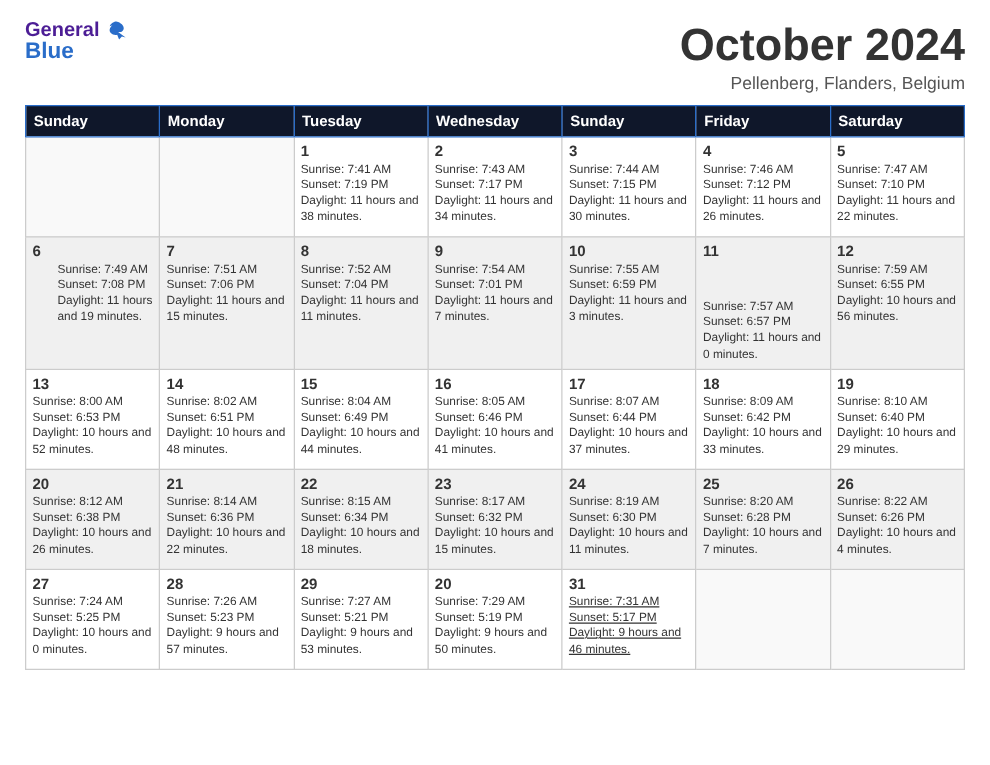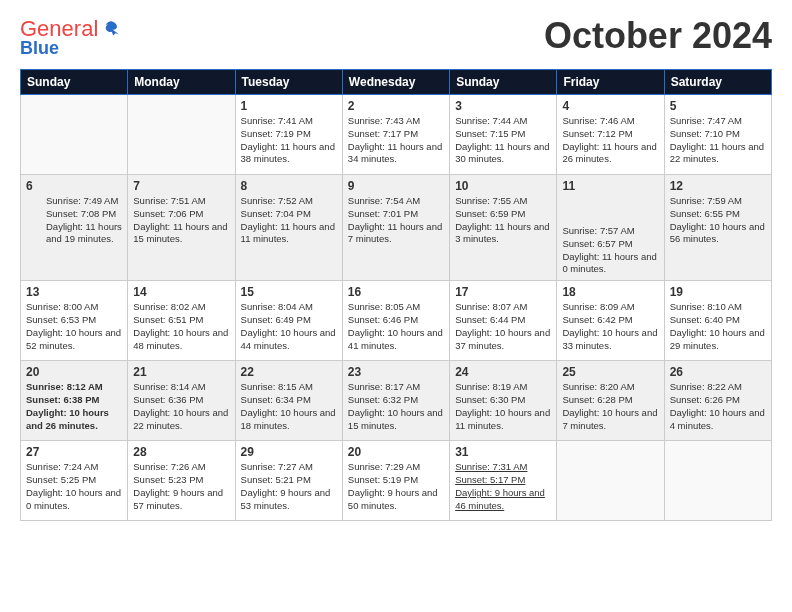--- a/index.html
+++ b/index.html
@@ -26,23 +26,23 @@
       display: flex;
       flex-direction: column;
       align-items: flex-start;
     }
     .logo-text {
       display: flex;
       align-items: center;
       gap: 2px;
     }
     .logo-general {
-      font-size: 22px;
-      font-weight: normal;
-      color: #ef4444;
+      font-size: 16px;
+      font-weight: bold;
+      color: #4c1d95;
     }
     .logo-blue {
       font-size: 18px;
       font-weight: bold;
       color: #2a6dc9;
     }
     .title-block {
       text-align: right;
     }
     .month-title {
@@ -105,20 +105,21 @@
       <div class="logo-text">
         <span class="logo-general">General</span>
         <svg width="18" height="18" viewBox="0 0 24 24" style="margin-left:2px;margin-top:-2px;">
           <path d="M12 3 C14 3 20 6 20 10 C20 13 17 15 14 14 L22 20 L18 19 L15 22 L13 17 C11 18 8 17 6 15 C4 13 5 9 8 7 L5 8 C6 5 10 3 12 3Z" fill="#2a6dc9"></path>
         </svg>
       </div>
       <span class="logo-blue" style="margin-top:-4px;">Blue</span>
     </div>
     <div class="title-block">
       <div class="month-title">October 2024</div>
+      <div class="subtitle">Pellenberg, Flanders, Belgium</div>
     </div>
   </div>
 
   <table class="calendar">
     <thead>
       <tr>
       <th>Sunday</th>
           <th>Monday</th>
           <th>Tuesday</th>
           <th>Wednesday</th>
@@ -246,21 +247,21 @@
           <td>
             <div class="day-number">19</div>
             <div class="day-info" style="white-space: pre-line;">Sunrise: 8:10 AM
 Sunset: 6:40 PM
 Daylight: 10 hours and 29 minutes.</div>
           </td>
         </tr>
         <tr class="row-shaded">
           <td>
             <div class="day-number">20</div>
-            <div class="day-info" style="white-space: pre-line; font-weight: bold;">Sunrise: 8:12 AM
+            <div class="day-info" style="white-space: pre-line;">Sunrise: 8:12 AM
 Sunset: 6:38 PM
 Daylight: 10 hours and 26 minutes.</div>
           </td>
           <td>
             <div class="day-number">21</div>
             <div class="day-info" style="white-space: pre-line;">Sunrise: 8:14 AM
 Sunset: 6:36 PM
 Daylight: 10 hours and 22 minutes.</div>
           </td>
           <td>

